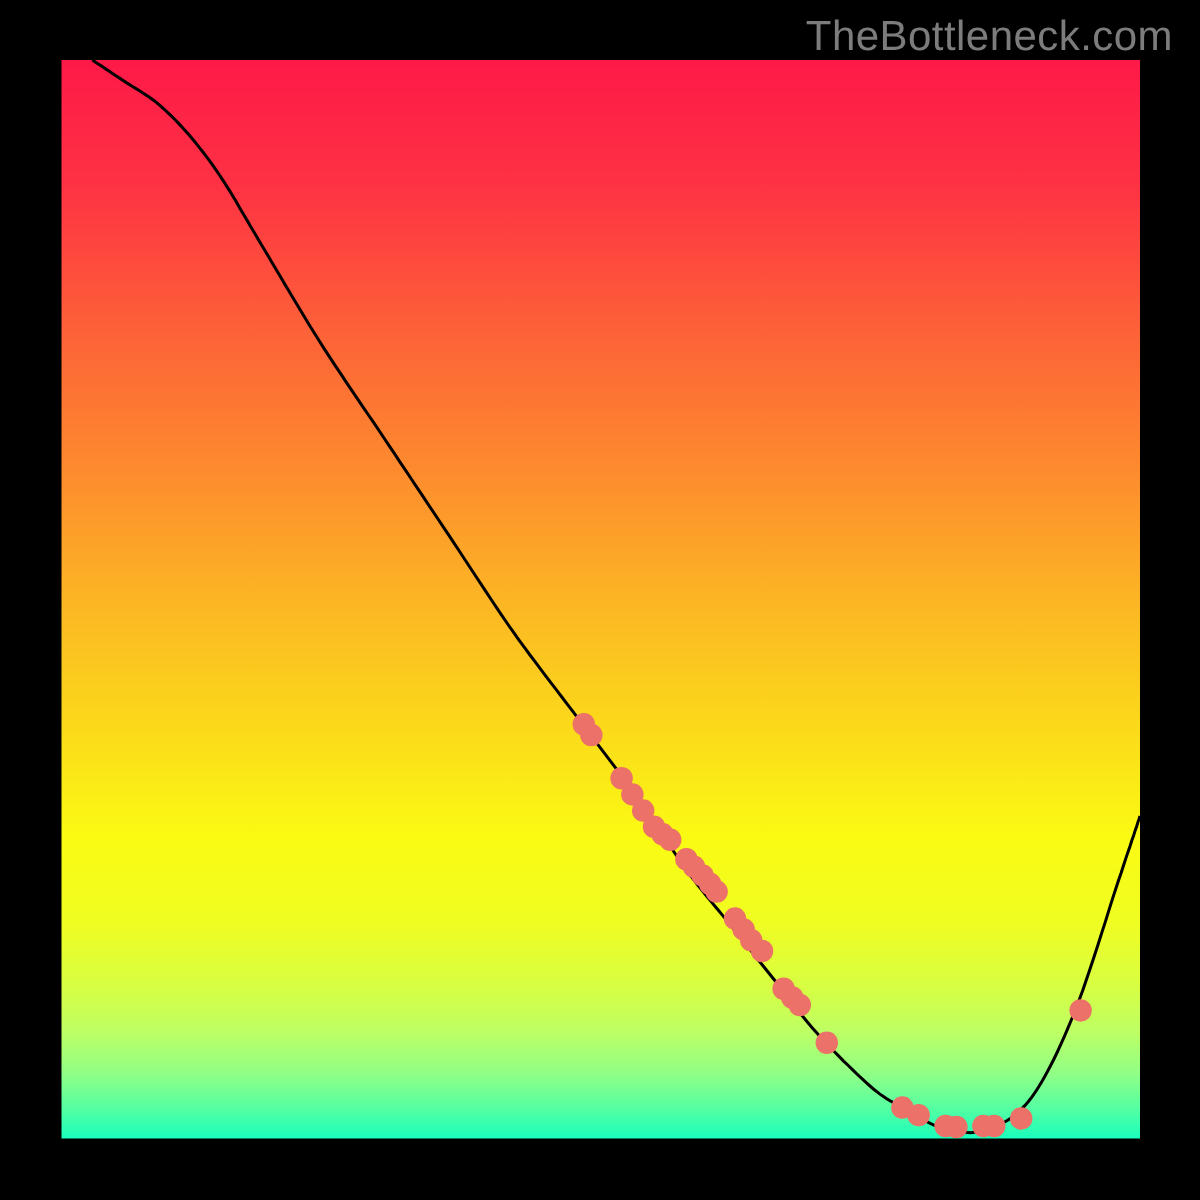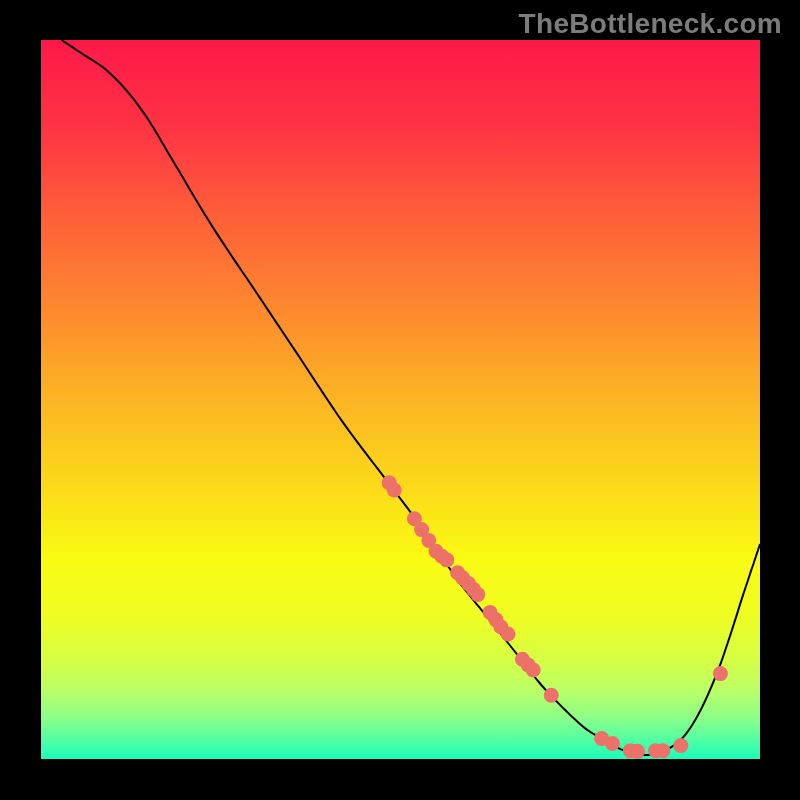--- a/index.html
+++ b/index.html
@@ -23,21 +23,21 @@
     width: 720px;
     height: 720px;
   }
   .watermark {
     position: absolute;
     top: 8px;
     right: 18px;
     color: #7c7c7c;
     font-size: 28px;
     letter-spacing: 0.3px;
-    font-weight: 700;
+    font-weight: 400;
   }
 </style>
 </head>
 <body>
 
 <div class="stage">
   <svg class="plot" viewBox="0 0 720 720" preserveAspectRatio="none">
     <defs>
       <linearGradient id="bg-grad" x1="0" y1="0" x2="0" y2="1">
           <stop offset="0%" stop-color="#fe1948"></stop>

